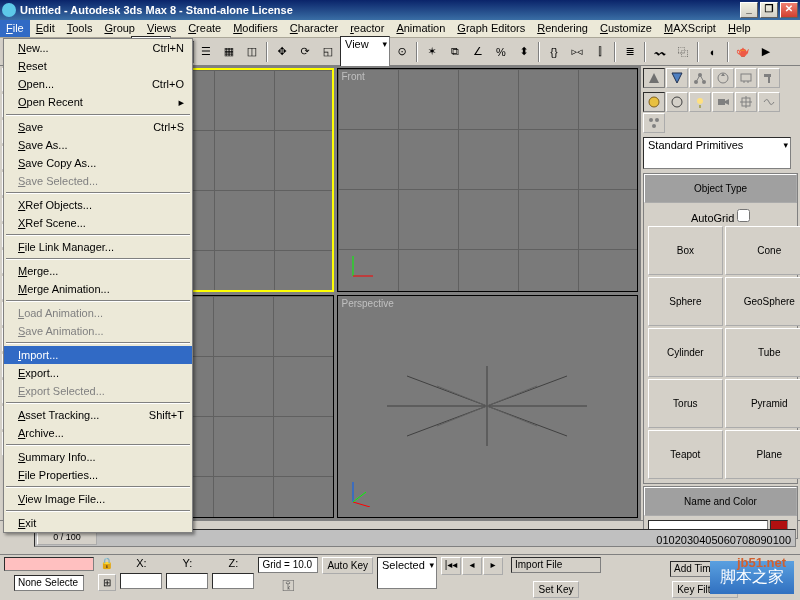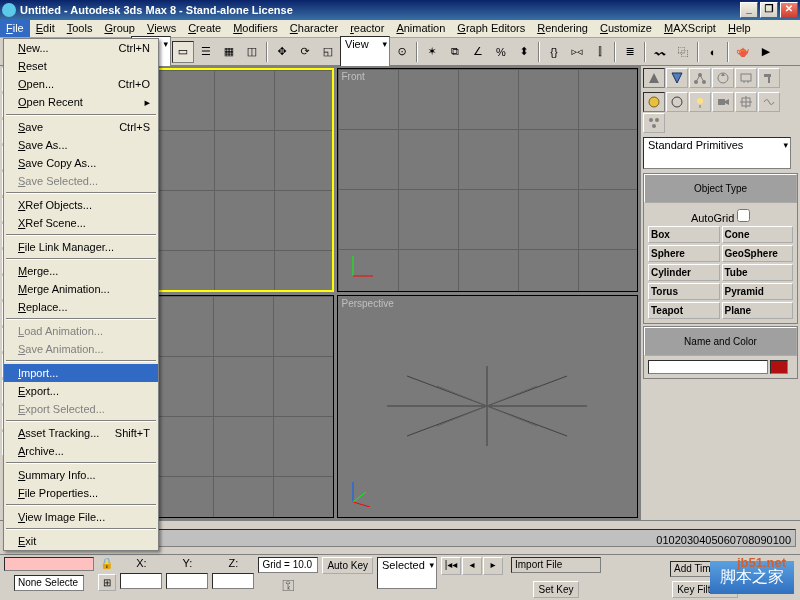--- a/index.html
+++ b/index.html
@@ -29,25 +29,25 @@
 .vp-axis { position: absolute; bottom: 10px; left: 10px; width: 30px; height: 30px; }
 .right-panel { width: 160px; background: #d4d0c8; border-left: 1px solid #808080; padding: 2px; }
 .cmd-tabs { display: flex; gap: 1px; margin-bottom: 4px; flex-wrap: wrap; }
 .cmd-tab { width: 22px; height: 20px; border: 1px outset #fff; background: #d4d0c8; cursor: pointer; display:flex; align-items:center; justify-content:center; }
 .cmd-tab.active { border: 1px inset #808080; }
 .cmd-tab svg { width: 14px; height: 14px; }
 .rollout { border: 1px solid #808080; margin-bottom: 2px; }
 .rollout-head { background: #a0a0a0; color: #000; text-align: center; padding: 8px; border: 1px outset #fff; cursor: pointer; font-size: 10px; }
 .rollout-body { padding: 4px; background: #d4d0c8; }
 .obj-grid { display: grid; grid-template-columns: 1fr 1fr; gap: 2px; }
-.obj-btn { border: 1px outset #fff; background: #d4d0c8; padding: 2px; cursor: pointer; font-size: 10px; font-weight: bold; }
+.obj-btn { border: 1px outset #fff; background: #d4d0c8; text-align: center; padding: 18px; cursor: pointer; font-size: 10px; }
 .autogrid { text-align: center; padding: 2px; font-size: 10px; }
 .color-swatch { width: 18px; height: 14px; background: #b01010; border: 1px inset #808080; float: right; cursor: pointer; }
 .name-input { width: 120px; height: 14px; border: 1px inset #808080; background: #fff; }
-.dropdown-menu { position: absolute; top: 38px; left: 3px; width: 156px; background: #ece9d8; border: 1px solid #808080; box-shadow: 2px 2px 3px rgba(0,0,0,0.4); z-index: 1000; }
+.dropdown-menu { position: absolute; top: 38px; left: 3px; width: 190px; background: #ece9d8; border: 1px solid #808080; box-shadow: 2px 2px 3px rgba(0,0,0,0.4); z-index: 1000; }
 .dm-item { padding: 3px 8px 3px 14px; cursor: pointer; display: flex; justify-content: space-between; font-size: 11px; }
 .dm-item:hover, .dm-item.hover { background: #316ac5; color: #fff; }
 .dm-item.disabled { color: #808080; cursor: default; }
 .dm-sep { height: 1px; border-top: 1px solid #808080; border-bottom: 1px solid #fff; margin: 2px 2px; }
 .dm-arrow::after { content: "▸"; }
 .timeline { height: 34px; background: #d4d0c8; border-top: 1px solid #808080; display: flex; align-items: center; padding: 2px 4px; gap: 4px; }
 .time-slider { flex: 1; height: 18px; position: relative; background: #c0c0c0; border: 1px inset #808080; }
 .time-ticks { position: absolute; inset: 0; display: flex; justify-content: flex-end; padding: 0 4px; font-size: 9px; color: #000; align-items: flex-end; }
 .time-knob { position: absolute; left: 2px; top: 1px; width: 60px; height: 14px; background: #d4d0c8; border: 1px outset #fff; text-align: center; font-size: 9px; cursor: pointer; }
 .status { height: 46px; background: #d4d0c8; border-top: 1px solid #808080; display: flex; align-items: center; padding: 2px 4px; gap: 4px; flex-wrap: wrap; position: relative; flex-direction: column; }
@@ -395,23 +395,20 @@
     <div class="dm-item">
       <span><u>F</u>ile Link Manager...</span>
     </div>
     <div class="dm-sep"></div>
     <div class="dm-item">
       <span><u>M</u>erge...</span>
     </div>
     <div class="dm-item">
       <span><u>M</u>erge Animation...</span>
     </div>
-    <div class="dm-item">
-      <span><u>R</u>eplace...</span>
-    </div>
     <div class="dm-sep"></div>
     <div class="dm-item disabled">
       <span><u>L</u>oad Animation...</span>
     </div>
     <div class="dm-item disabled">
       <span><u>S</u>ave Animation...</span>
     </div>
     <div class="dm-sep"></div>
     <div class="dm-item hover">
       <span><u>I</u>mport...</span>

